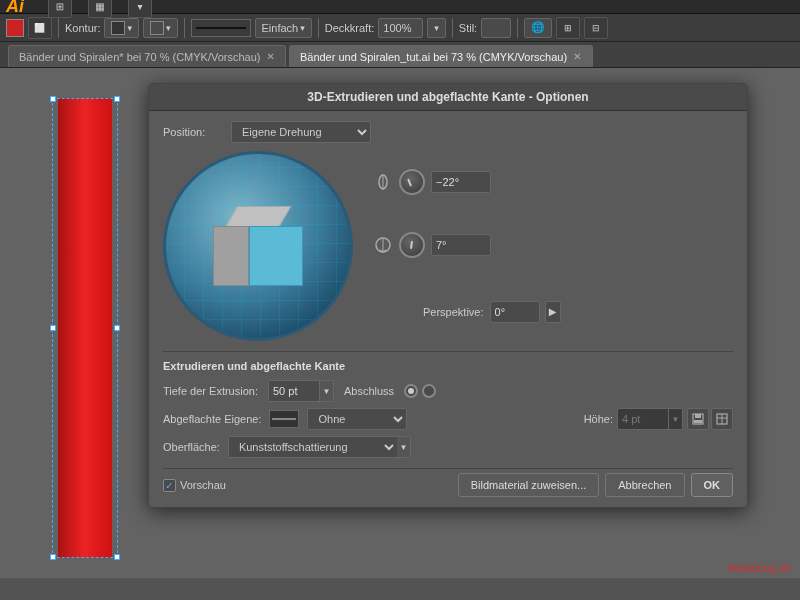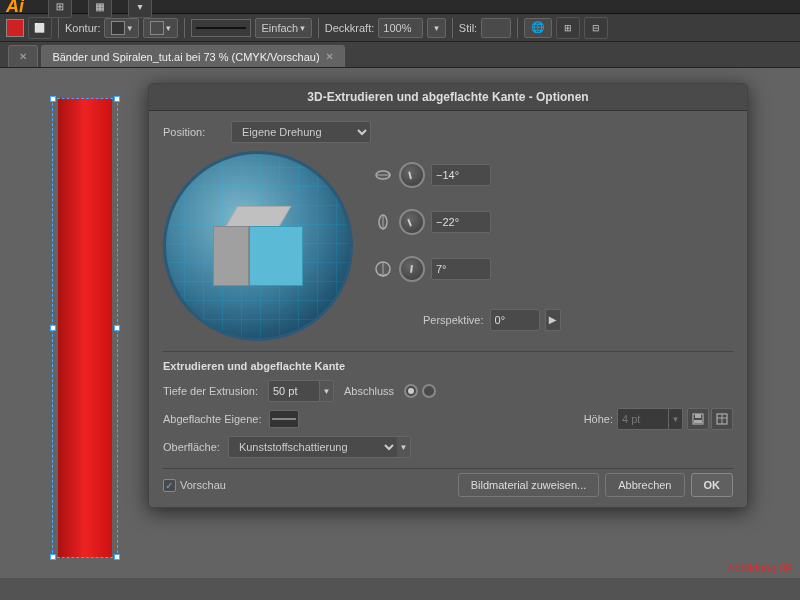--- a/index.html
+++ b/index.html
@@ -670,20 +670,21 @@
   <span class="toolbar-item">Stil:</span>
   <div class="toolbar-btn" style="width:30px;"></div>
   <div class="toolbar-divider"></div>
   <div class="toolbar-btn">🌐</div>
   <div class="menu-icon-btn" style="font-size:9px;">⊞</div>
   <div class="menu-icon-btn" style="font-size:9px;">⊟</div>
 </div>
 
 <div class="tabs-bar">
   <div class="tab">
+    <span>Bänder und Spiralen* bei 70 % (CMYK/Vorschau)</span>
     <span class="tab-close">✕</span>
   </div>
   <div class="tab active">
     <span>Bänder und Spiralen_tut.ai bei 73 % (CMYK/Vorschau)</span>
     <span class="tab-close">✕</span>
   </div>
 </div>
 
 <div class="main-area">
 
@@ -724,33 +725,20 @@
             <div class="cube-wrapper">
               <div class="cube-top"></div>
               <div class="cube-left"></div>
               <div class="cube-right"></div>
             </div>
           </div>
         </div>
 
         <div class="rotation-controls">
 
-          <div class="rot-row">
-            <div class="rot-icon">
-              <svg width="18" height="18" viewBox="0 0 18 18">
-                <ellipse cx="9" cy="9" rx="7" ry="4" fill="none" stroke="#aaa" stroke-width="1.5"></ellipse>
-                <line x1="2" y1="9" x2="16" y2="9" stroke="#aaa" stroke-width="1"></line>
-                <polyline points="14,12 16,9 14,6" fill="none" stroke="#aaa" stroke-width="1.2"></polyline>
-              </svg>
-            </div>
-            <div class="rot-dial">
-              <div class="rot-dial-mark" style="transform:rotate(-14deg) translateX(-1px);"></div>
-            </div>
-            <input class="rot-field" type="text" value="−14°" style="">
-          </div>
 
           <div class="rot-row">
             <div class="rot-icon">
               <svg width="18" height="18" viewBox="0 0 18 18">
                 <ellipse cx="9" cy="9" rx="4" ry="7" fill="none" stroke="#aaa" stroke-width="1.5"></ellipse>
                 <line x1="9" y1="2" x2="9" y2="16" stroke="#aaa" stroke-width="1"></line>
                 <polyline points="6,14 9,16 12,14" fill="none" stroke="#aaa" stroke-width="1.2"></polyline>
               </svg>
             </div>
             <div class="rot-dial">
@@ -796,20 +784,23 @@
           <div class="radio-btn selected"></div>
           <div class="radio-btn"></div>
         </div>
       </div>
 
       <div class="bevel-row">
         <span class="field-label">Abgeflachte Eigene:</span>
         <div class="bevel-preview">
           <div class="bevel-line"></div>
         </div>
+        <select class="bevel-select">
+          <option>Ohne</option>
+        </select>
         <div class="hohe-section">
           <span class="field-label">Höhe:</span>
           <div class="field-with-arrow">
             <input class="num-field" type="text" style="background: rgb(58, 58, 58); color: rgb(119, 119, 119);" value="4 pt">
             <div class="field-arrow" style="background:#3a3a3a;color:#777;">▼</div>
           </div>
           <div class="save-btns">
             <div class="save-btn">
               <svg width="14" height="14" viewBox="0 0 14 14">
                 <rect x="2" y="2" width="10" height="10" fill="none" stroke="#aaa" stroke-width="1.2"></rect>

